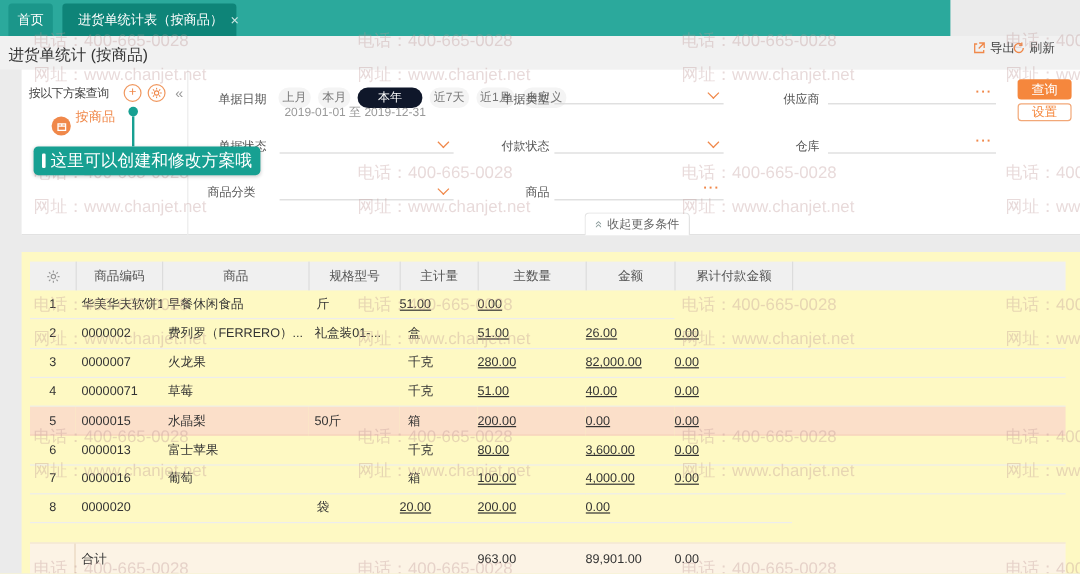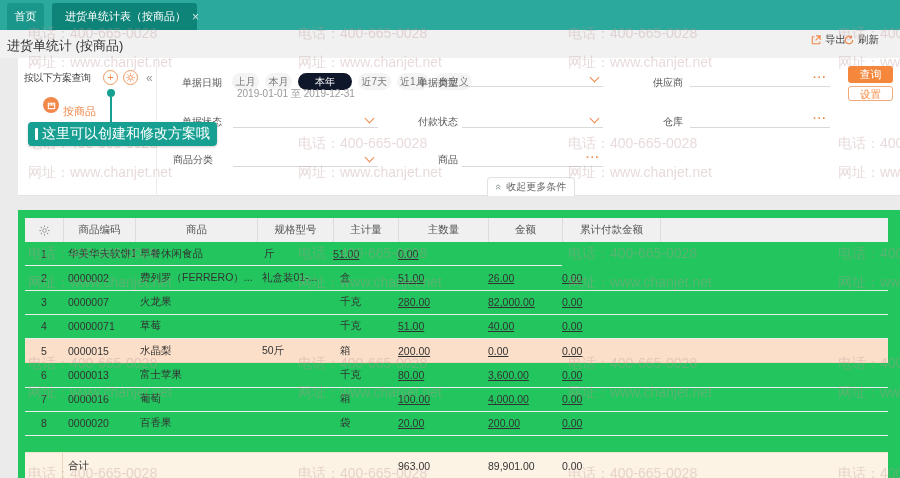--- a/index.html
+++ b/index.html
@@ -4,41 +4,41 @@
 <style>
   * { margin:0; padding:0; box-sizing:border-box; }
   html,body { width:900px; height:478px; overflow:hidden; }
   body { font-family:"Liberation Sans","DejaVu Sans",sans-serif; background:#ebebeb; position:relative; }
 
   
   #wm { position:absolute; inset:0; z-index:6; pointer-events:none; overflow:hidden; }
   .wm-t { position:absolute; font-size:14px; letter-spacing:0; color:rgba(190,148,148,0.35); white-space:nowrap; }
 
   
-  .tabbar { position:absolute; left:0; top:0; width:900px; height:30px; background:#2ba99c; z-index:4; }
+  .tabbar { position:absolute; left:0; top:0; width:792px; height:30px; background:#2ba99c; z-index:4; }
   .tab { position:absolute; top:3px; height:27px; border-radius:3px 3px 0 0; color:#fff; font-size:11px; display:flex; align-items:center; justify-content:center; white-space:nowrap; }
   .tab-home { left:7px; width:37px; background:#1b968a; }
   .tab-active { left:52px; width:145px; background:#0e8478; justify-content:flex-start; padding:0 8px 0 13px; gap:6px; }
   .tab-close { color:#cfe9e5; font-size:12px; cursor:pointer; }
 
   
   .titlebar { position:absolute; left:0; top:30px; width:900px; height:28px; background:#f1f1f1; }
   .page-title { position:absolute; left:7px; top:7px; font-size:13px; color:#333; }
   .tb-act { position:absolute; top:33px; display:flex; align-items:center; gap:4px; font-size:10.5px; color:#444; cursor:pointer; }
 
   
   .filter-card { position:absolute; left:18px; top:58px; width:882px; height:138px; background:#fff; border-bottom:1px solid #e2e2e2; }
   .scheme-panel { position:absolute; left:0; top:0; width:139px; height:138px; border-right:1px solid #ececec; }
   .scheme-title { position:absolute; left:6px; top:13px; font-size:10px; color:#444; letter-spacing:-0.5px; }
   .circ-ic { position:absolute; width:15px; height:15px; border:1px solid #f0975e; border-radius:50%; display:flex; align-items:center; justify-content:center; color:#f0884a; cursor:pointer; }
   .plus-ic { left:85px; top:12px; font-size:11px; line-height:1; }
   .gear-ic { left:105px; top:12px; }
   .collapse-arrow { position:absolute; left:128px; top:13px; color:#999; font-size:12px; cursor:pointer; }
   .scheme-item-ic { position:absolute; left:25px; top:39px; width:16px; height:16px; border-radius:50%; background:#f0884a; display:flex; align-items:center; justify-content:center; cursor:pointer; }
-  .scheme-item-label { position:absolute; left:45px; top:46px; font-size:11px; color:#f0884a; cursor:pointer; }
+  .scheme-item-label { position:absolute; left:45px; top:32px; font-size:11px; color:#f0884a; cursor:pointer; }
   .tip-dot { position:absolute; left:89px; top:31px; width:8px; height:8px; border-radius:50%; background:#17a092; }
   .tip-line { position:absolute; left:92px; top:39px; width:2px; height:25px; background:#17a092; }
 
   .tooltip { position:absolute; left:28px; top:122px; height:24px; background:#17a092; border-radius:4px; display:flex; align-items:center; gap:4px; padding:0 7px; z-index:10; box-shadow:0 1px 3px rgba(0,0,0,0.18); }
   .tooltip .bar { width:3px; height:12px; background:#fff; border-radius:1px; }
   .tooltip .txt { color:#fff; font-size:14px; white-space:nowrap; }
 
   .flabel { position:absolute; font-size:10px; color:#555; text-align:right; width:100px; }
   .ffield { position:absolute; height:19px; border-bottom:1px solid #d9d9d9; cursor:text; }
   .chev { position:absolute; right:5px; top:6px; width:7px; height:7px; border-right:1.5px solid #f0884a; border-bottom:1.5px solid #f0884a; transform:rotate(45deg); }
@@ -49,21 +49,21 @@
   .pill.active { background:#0f172a; color:#fff; padding:0 17px;text-align:center; }
   .date-range { position:absolute; left:219px; top:29px; font-size:10px; color:#999; }
 
   .collapse-tab { position:absolute; left:487px; top:177px; height:19px; padding:0 8px; background:#fff; border:1px solid #e2e2e2; border-bottom:none; border-radius:4px 4px 0 0; display:flex; align-items:center; gap:4px; font-size:10px; color:#666; cursor:pointer; }
   .up2 { display:inline-block; transform:rotate(90deg); color:#899; font-size:11px; }
 
   .btn-query { position:absolute; left:848px; top:66px; width:45px; height:17px; background:#f5873d; color:#fff; font-size:11px; border:none; border-radius:3px; z-index:8; cursor:pointer; }
   .btn-settings { position:absolute; left:848px; top:86px; width:45px; height:15px; background:#fff; color:#f5873d; font-size:10.5px; border:1px solid #f2a878; border-radius:3px; z-index:8; cursor:pointer; line-height:12px; }
 
   
-  .table-card { position:absolute; left:18px; top:210px; width:882px; height:268px; background:#22c55e; }
+  .table-card { position:absolute; left:18px; top:210px; width:882px; height:268px; background:#fef9c3; }
   .grid-row { display:grid; grid-template-columns:38px 72px 122px 76px 65px 90px 74px 98px 1fr; width:863px; margin-left:7px; }
   .thead { margin-top:8px; height:24px; background:#f0f0f0; }
   .thead .hc { font-size:10.5px; color:#555; display:flex; align-items:center; justify-content:center; border-left:1px solid #dcdcdc; height:24px; }
   .thead .hc:first-child { border-left:none; }
   .trow { height:24.25px; }
   .trow > div { font-size:10.5px; color:#333; border-bottom:1px solid #ededed; display:flex; align-items:center; overflow:hidden; white-space:nowrap; }
   .trow.hl > div { background:#fbdfc9; border-bottom-color:#f6d3ba; }
   .c-center { justify-content:center; }
   .c-left5 { padding-left:5px; }
   .c-left7 { padding-left:7px; }
@@ -370,21 +370,20 @@
           <span class="num-link">4,000.00</span>
         </div>
         <div class="c-right">
           <span class="num-link">0.00</span>
         </div>
         <div></div>
       </div>
       <div class="grid-row trow">
         <div class="c-center">8</div>
         <div class="c-left5">0000020</div>
-        <div class="c-left5">百香果</div>
         <div class="c-left5"></div>
         <div class="c-left7">袋</div>
         <div class="c-right">
           <span class="num-link">20.00</span>
         </div>
         <div class="c-right">
           <span class="num-link">200.00</span>
         </div>
         <div class="c-right">
           <span class="num-link">0.00</span>

